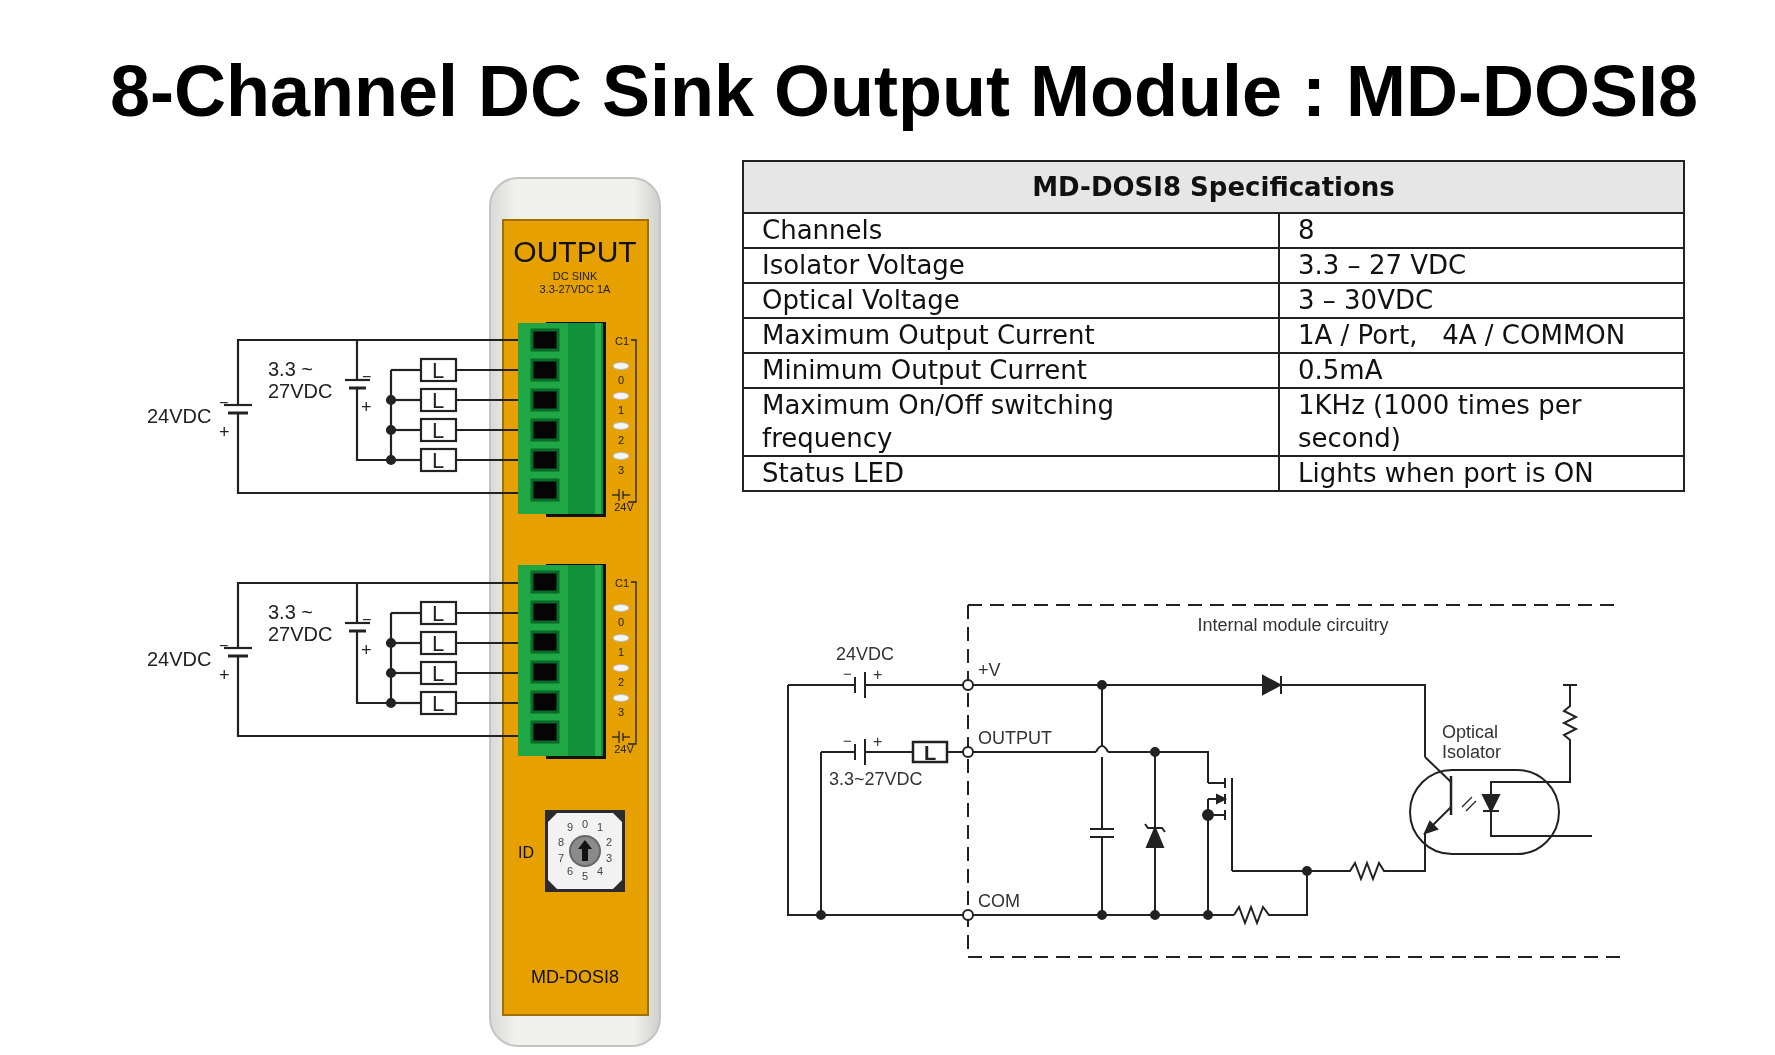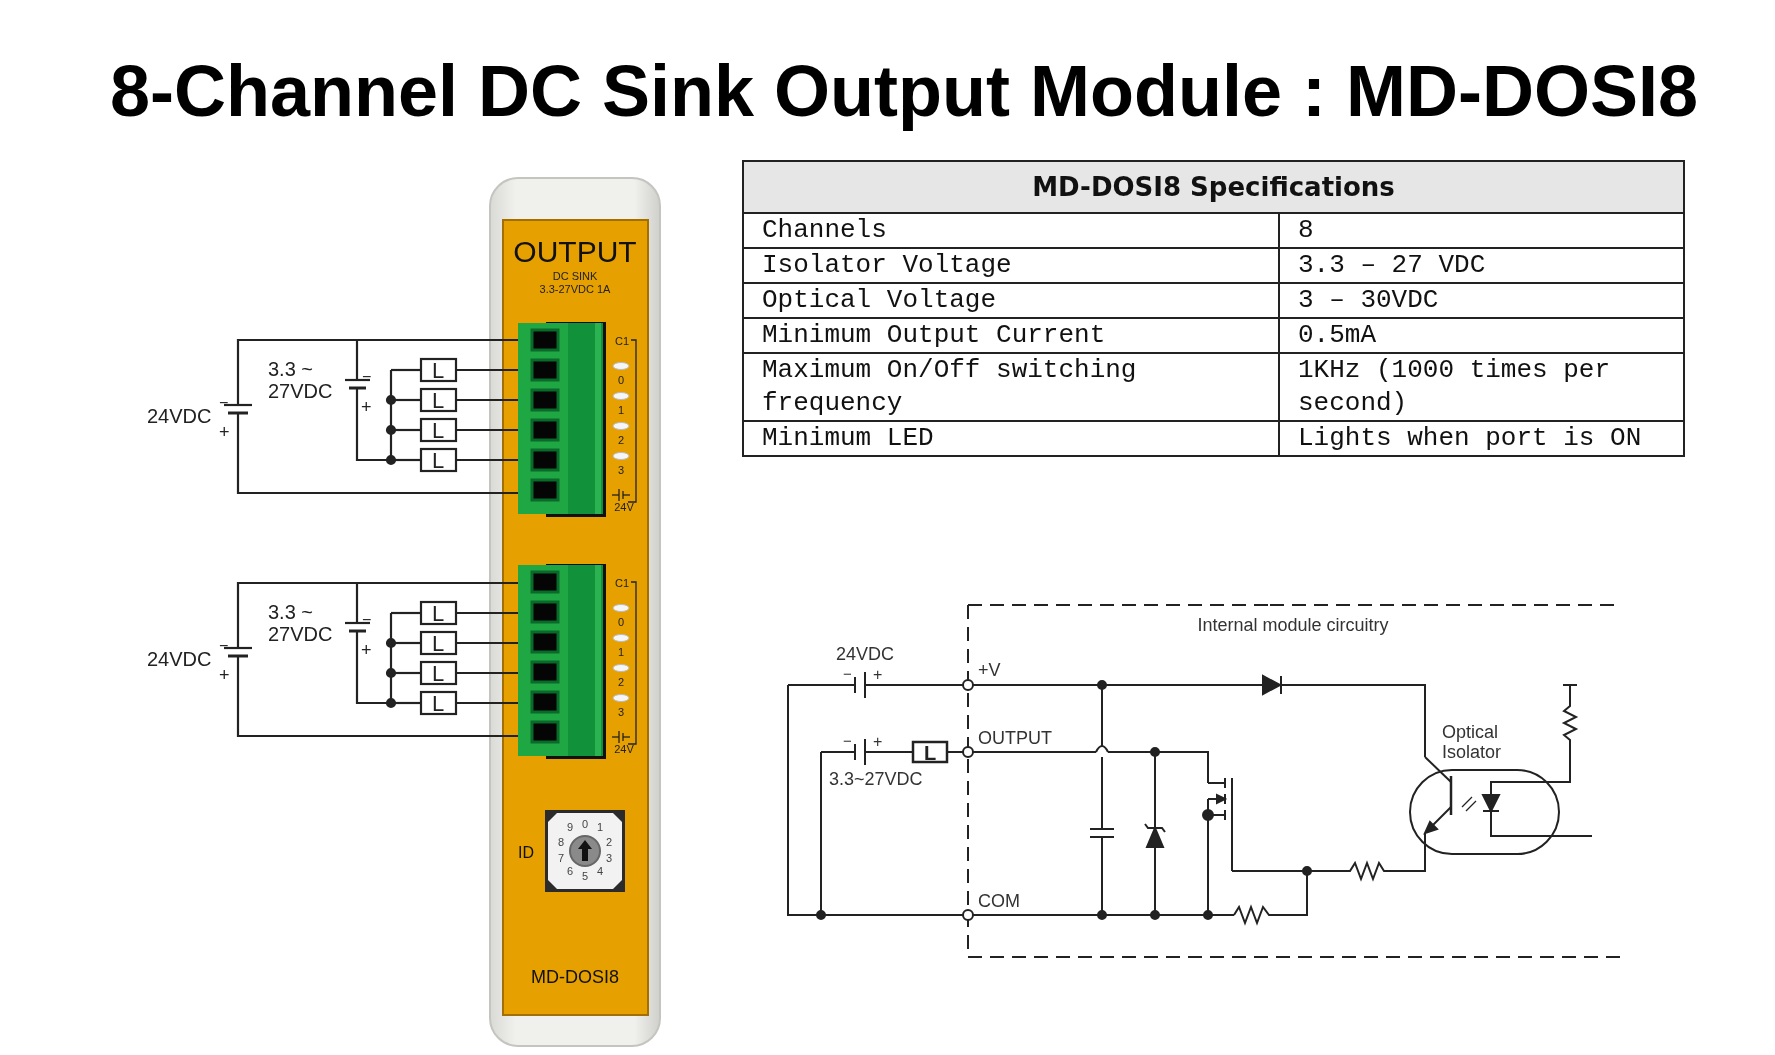--- a/index.html
+++ b/index.html
@@ -2,21 +2,21 @@
 <html><head>
 <meta charset="utf-8">
 <style>
   html,body{margin:0;padding:0;background:#ffffff;}
   body{width:1775px;height:1055px;position:relative;overflow:hidden;font-family:"Liberation Sans",sans-serif;color:#111;}
   .title{position:absolute;left:110px;top:50px;font-family:"Liberation Sans",sans-serif;font-weight:bold;font-size:72px;letter-spacing:0px;color:#000;white-space:nowrap;}
   svg text{font-family:"Liberation Sans",sans-serif;}
   #wiring-svg{position:absolute;left:0;top:0;}
   table.spec{position:absolute;left:742px;top:160px;width:943px;border-collapse:collapse;font-family:"DejaVu Sans",sans-serif;font-size:26px;color:#111;}
   table.spec th{background:#e6e6e6;border:2px solid #222;font-weight:bold;height:34px;padding:8px;text-align:center;line-height:32px;}
-  table.spec td{border:2px solid #222;padding:0 0 0 18px;line-height:33px;vertical-align:middle;font-family:Liberation Mono, monospace;}
+  table.spec td{border:2px solid #222;padding:0 0 0 18px;line-height:33px;vertical-align:middle;}
   table.spec td.k{width:456px;}
 </style>
 </head>
 <body>
 
 <div class="title">8-Channel DC Sink Output Module : MD-DOSI8</div>
 
 <table class="spec">
   <thead>
     <tr>
@@ -30,29 +30,33 @@
       </tr>
     <tr>
         <td class="k">Isolator Voltage</td>
         <td>3.3 – 27 VDC</td>
       </tr>
     <tr>
         <td class="k">Optical Voltage</td>
         <td>3 – 30VDC</td>
       </tr>
     <tr>
+        <td class="k">Maximum Output Current</td>
+        <td style="white-space:pre">1A / Port,   4A / COMMON</td>
+      </tr>
+    <tr>
         <td class="k">Minimum Output Current</td>
         <td>0.5mA</td>
       </tr>
     <tr>
         <td class="k" style="padding-right:60px">Maximum On/Off switching frequency</td>
         <td style="padding-right:66px">1KHz (1000 times per second)</td>
       </tr>
     <tr>
-        <td class="k">Minimum LED</td>
+        <td class="k">Status LED</td>
         <td>Lights when port is ON</td>
       </tr>
   </tbody>
 </table>
 
 <svg id="wiring-svg" width="1775" height="1055" viewBox="0 0 1775 1055">
   <defs>
     <linearGradient id="caseGrad" x1="0" x2="1" y1="0" y2="0">
       <stop offset="0" stop-color="#d9d9d5"></stop>
       <stop offset="0.15" stop-color="#f0f0ed"></stop>

